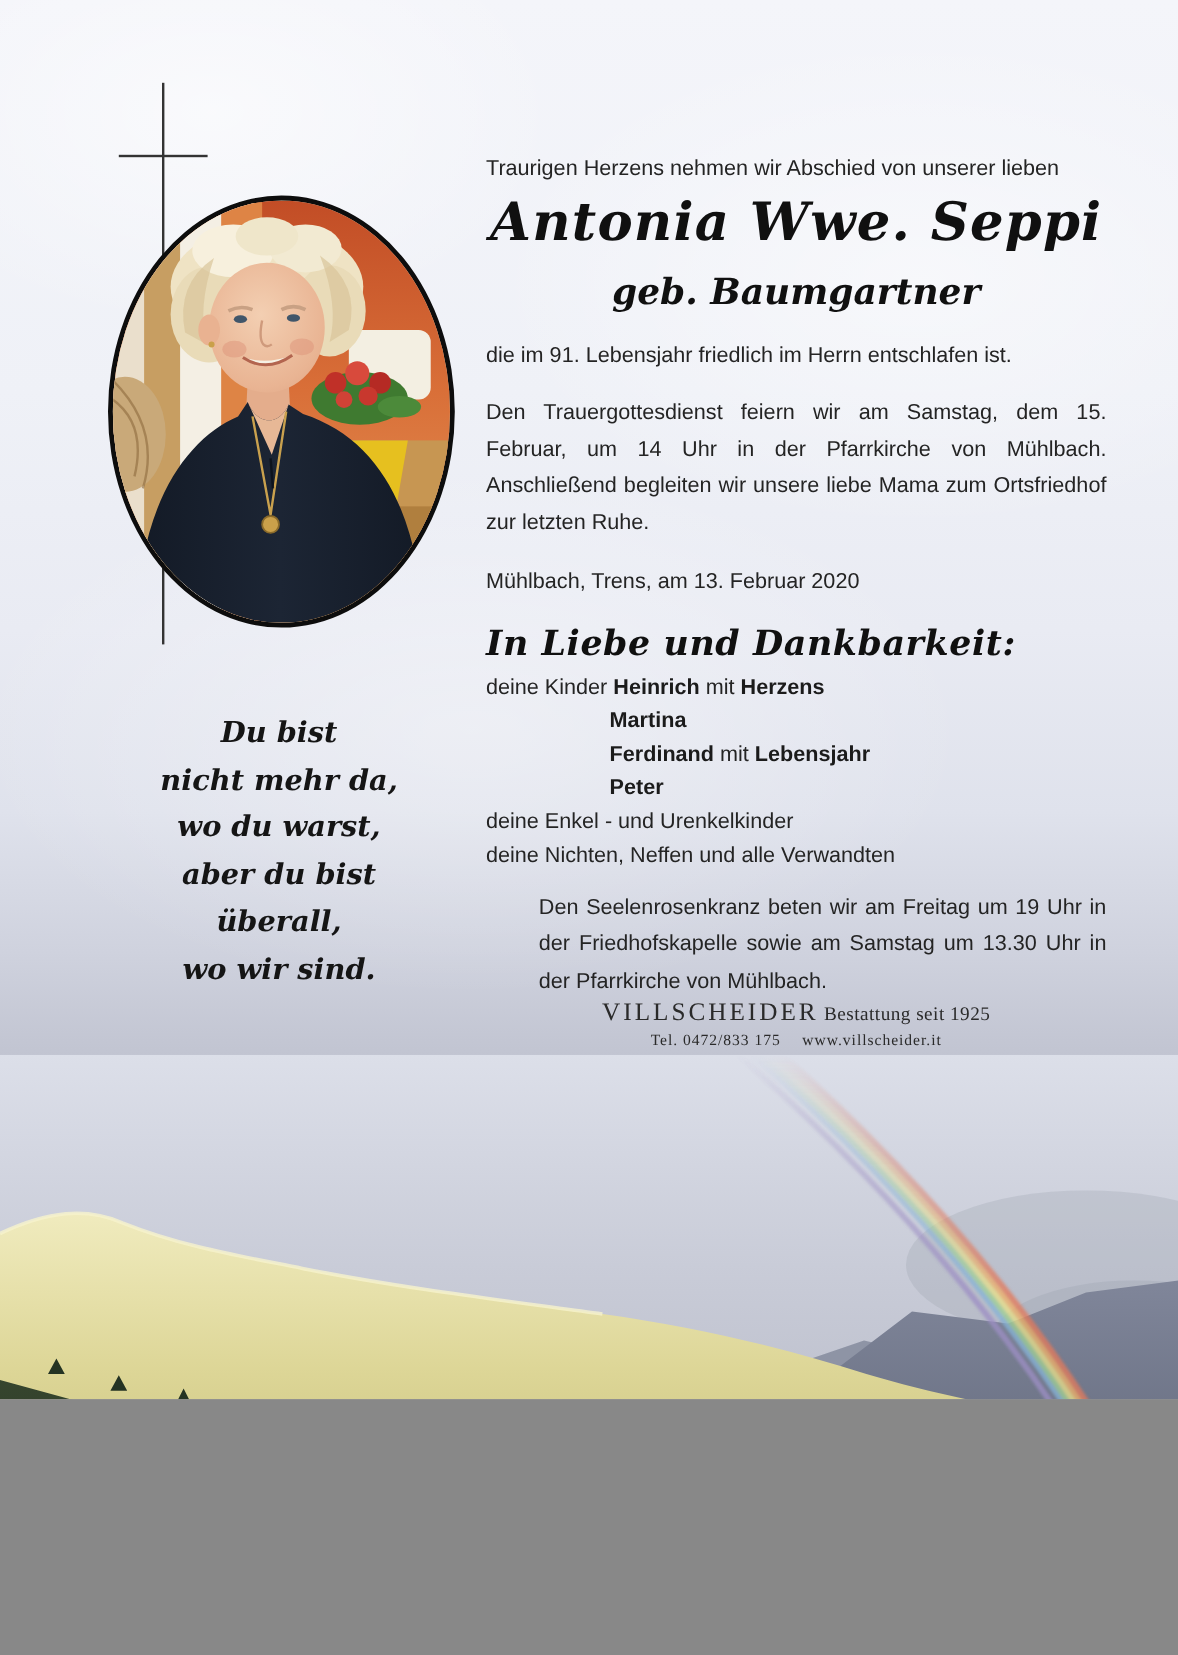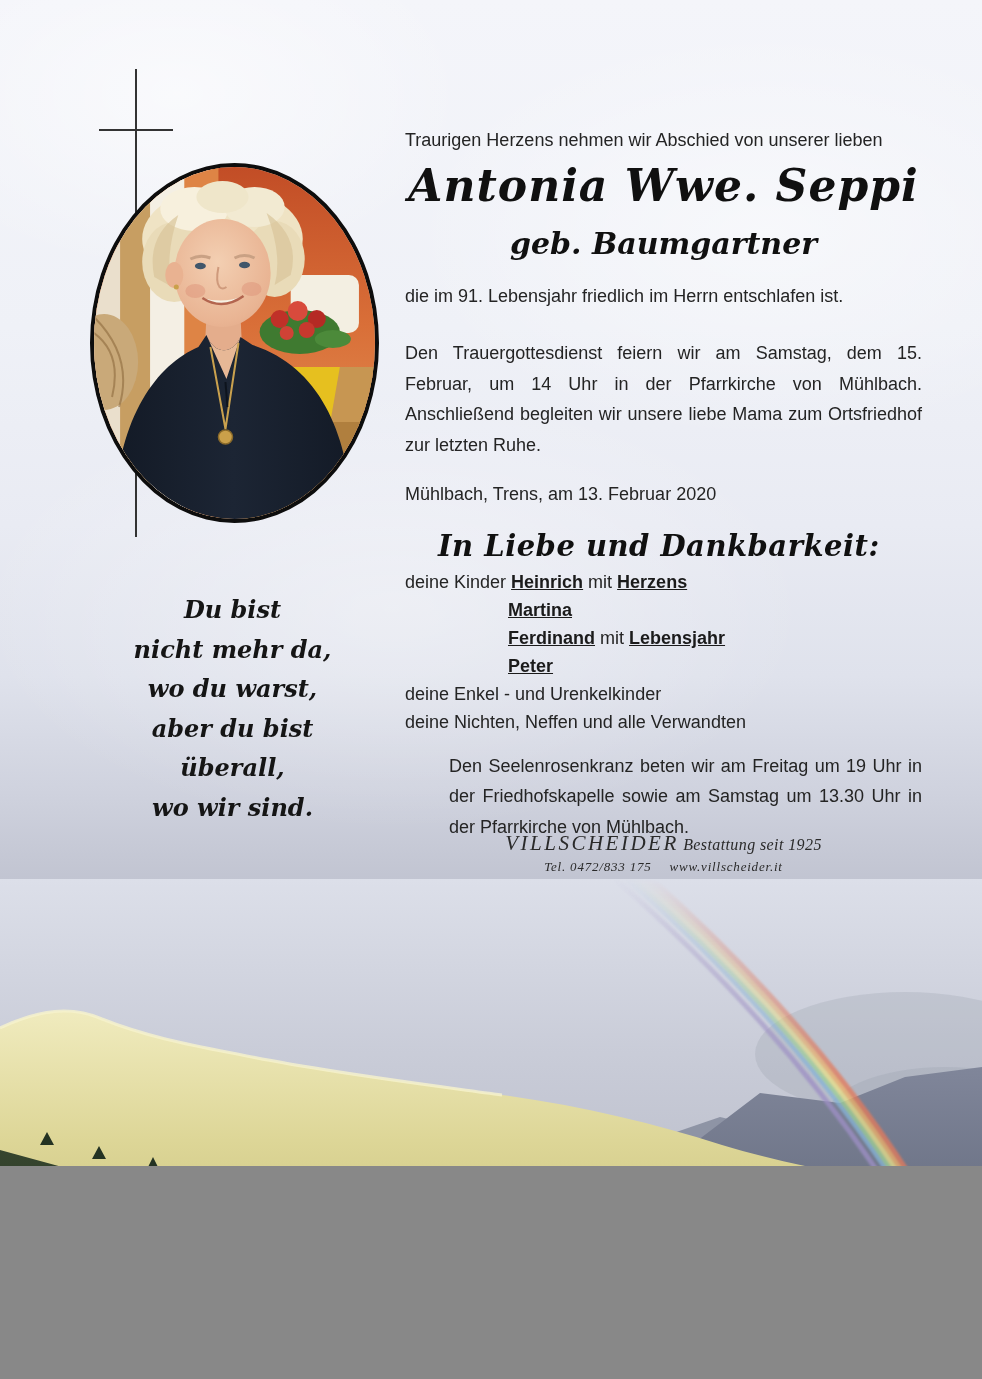--- a/index.html
+++ b/index.html
@@ -22,35 +22,35 @@
   }
   .oval svg{display:block;width:100%;height:100%;}
   
   .col{position:absolute;left:405px;top:128px;width:517px;z-index:3;}
   .intro{font-size:18px;line-height:1.4;white-space:nowrap;color:#242424;}
   .name{margin-top:10px;font-family:"DejaVu Serif",serif;font-style:italic;font-weight:600;
         font-size:44px;line-height:1.05;text-align:center;color:#101010;letter-spacing:1px;}
   .maiden{margin-top:18px;font-family:"DejaVu Serif",serif;font-style:italic;font-weight:600;
         font-size:30px;line-height:1.1;text-align:center;color:#101010;}
   .bodyline{margin-top:22px;font-size:18px;line-height:1.65;white-space:nowrap;color:#242424;}
-  .para{margin-top:26px;font-size:18px;line-height:1.7;text-align:justify;color:#242424;}
+  .para{margin-top:16px;font-size:18px;line-height:1.7;text-align:justify;color:#242424;}
   .dateline{margin-top:20px;font-size:18px;line-height:1.6;color:#242424;}
   .closing{margin-top:20px;font-family:"DejaVu Serif",serif;font-style:italic;font-weight:600;
-        font-size:29px;color:#101010;letter-spacing:.5px;margin-left:33px;}
+        font-size:29px;color:#101010;letter-spacing:.5px;}
   .family{margin-top:6px;font-size:18px;line-height:1.55;color:#242424;}
   .family .indent{padding-left:103px;}
-  .family .b{font-weight:bold;color:#1b1b1b;text-decoration:underline;}
+  .family .b{font-weight:bold;color:#1b1b1b;}
   .rosary{margin-top:14px;font-size:18px;line-height:1.7;text-align:justify;color:#242424;margin-left:44px;}
   
   .poem{position:absolute;left:100px;top:590px;width:265px;z-index:3;text-align:center;
         font-family:"DejaVu Serif",serif;font-style:italic;font-weight:600;
         font-size:24px;line-height:1.65;color:#151515;}
   
   .brandblock{position:absolute;left:405px;top:831px;width:517px;z-index:3;text-align:center;
-        font-family:"Liberation Serif",serif;color:#2a2a2a;font-style:italic;}
+        font-family:"Liberation Serif",serif;color:#2a2a2a;}
   .brandline{font-size:16px;letter-spacing:.4px;}
   .brandname{font-size:21px;letter-spacing:2.5px;}
   .contactline{font-size:13px;letter-spacing:.8px;margin-top:3px;}
   .contactline .sep{display:inline-block;width:18px;}
   
   .landscape{position:absolute;left:0;top:879px;width:982px;height:500px;z-index:0;}
 </style>
 </head>
 <body>
 

